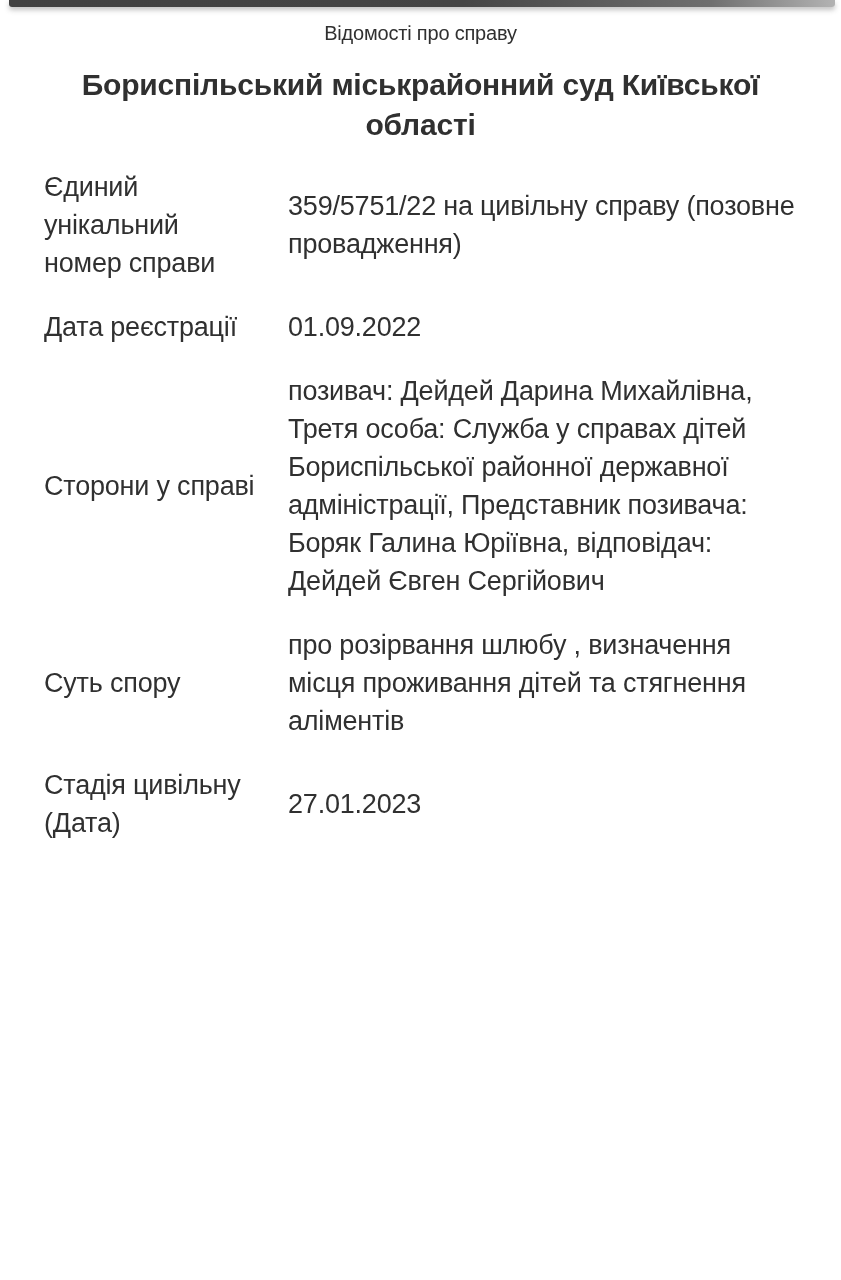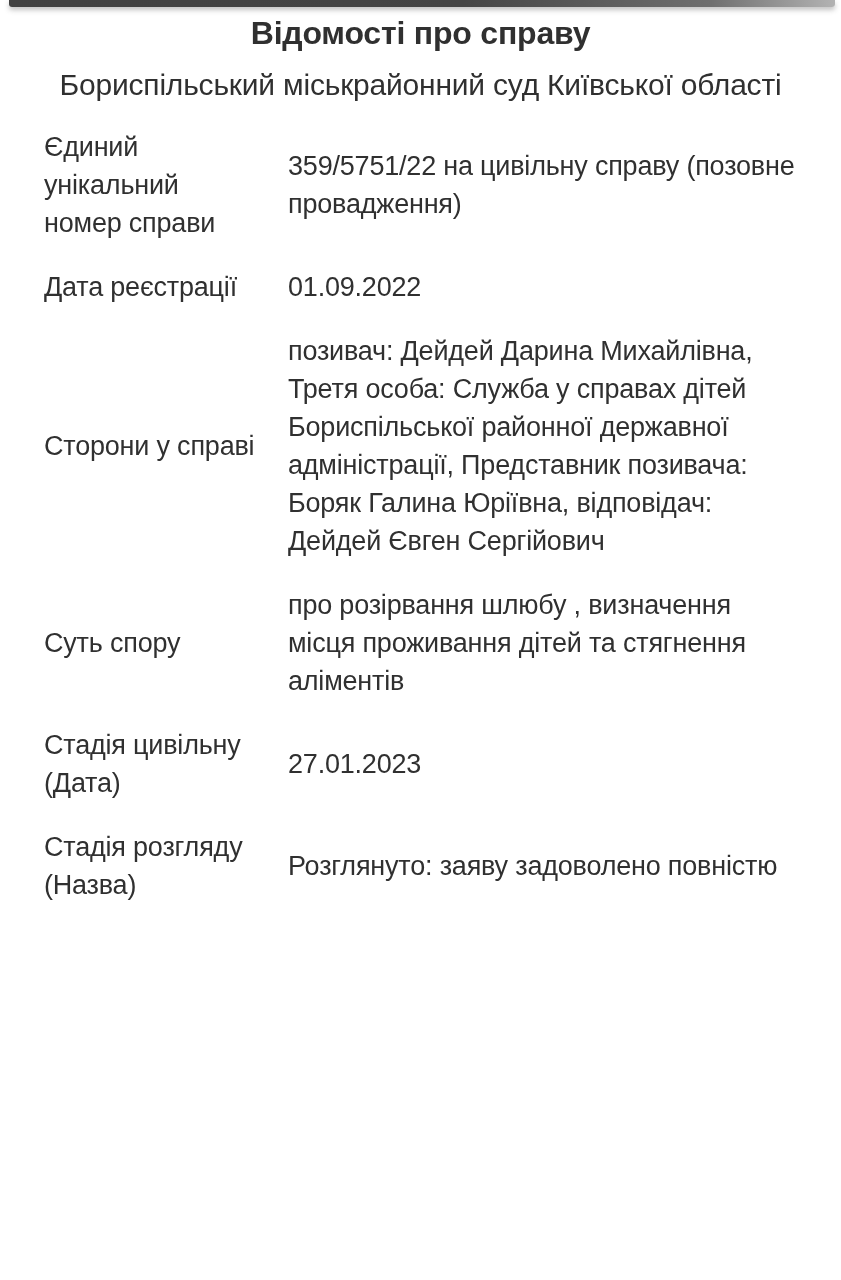--- a/index.html
+++ b/index.html
@@ -27,30 +27,30 @@
     background: linear-gradient(90deg, #414141 0%, #454545 55%, #6f6f6f 85%, #b3b3b3 100%);
     box-shadow: 0 3px 5px rgba(120,120,120,0.45);
     filter: blur(0.4px);
   }
   .page {
     padding: 0 44px;
     box-sizing: border-box;
   }
   .page-title {
     margin: 14px 0 0 0;
-    font-size: 32px;
-    font-weight: 700;
+    font-size: 20px;
+    font-weight: 400;
     line-height: 38px;
     text-align: center;
     letter-spacing: -0.2px;
   }
   .court-name {
     margin: 13px 0 0 0;
     font-size: 30px;
-    font-weight: 400;
+    font-weight: 700;
     line-height: 40px;
     text-align: center;
     letter-spacing: -0.2px;
   }
   table.case-table {
     width: 100%;
     margin-top: 10px;
     border-collapse: collapse;
   }
   table.case-table td {
@@ -98,20 +98,16 @@
         <td class="row-value">позивач: Дейдей Дарина Михайлівна, Третя особа: Служба у справах дітей Бориспільської районної державної адміністрації, Представник позивача: Боряк Галина Юріївна, відповідач: Дейдей Євген Сергійович</td>
       </tr>
       <tr>
         <td class="row-label">Суть спору</td>
         <td class="row-value">про розірвання шлюбу , визначення місця проживання дітей та стягнення аліментів</td>
       </tr>
       <tr>
         <td class="row-label">Стадія цивільну (Дата)</td>
         <td class="row-value">27.01.2023</td>
       </tr>
-      <tr>
-        <td class="row-label">Стадія розгляду (Назва)</td>
-        <td class="row-value">Розглянуто: заяву задоволено повністю</td>
-      </tr>
     </tbody>
   </table>
 
 </div>
 
 </body></html>

